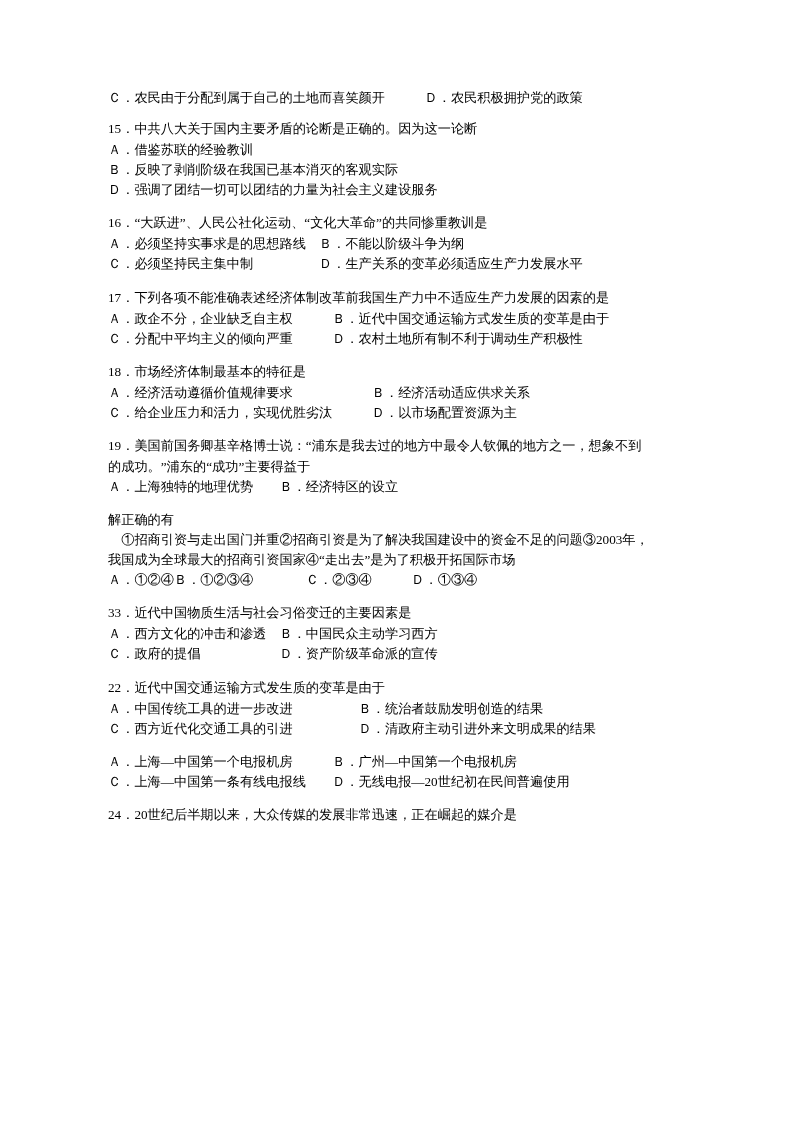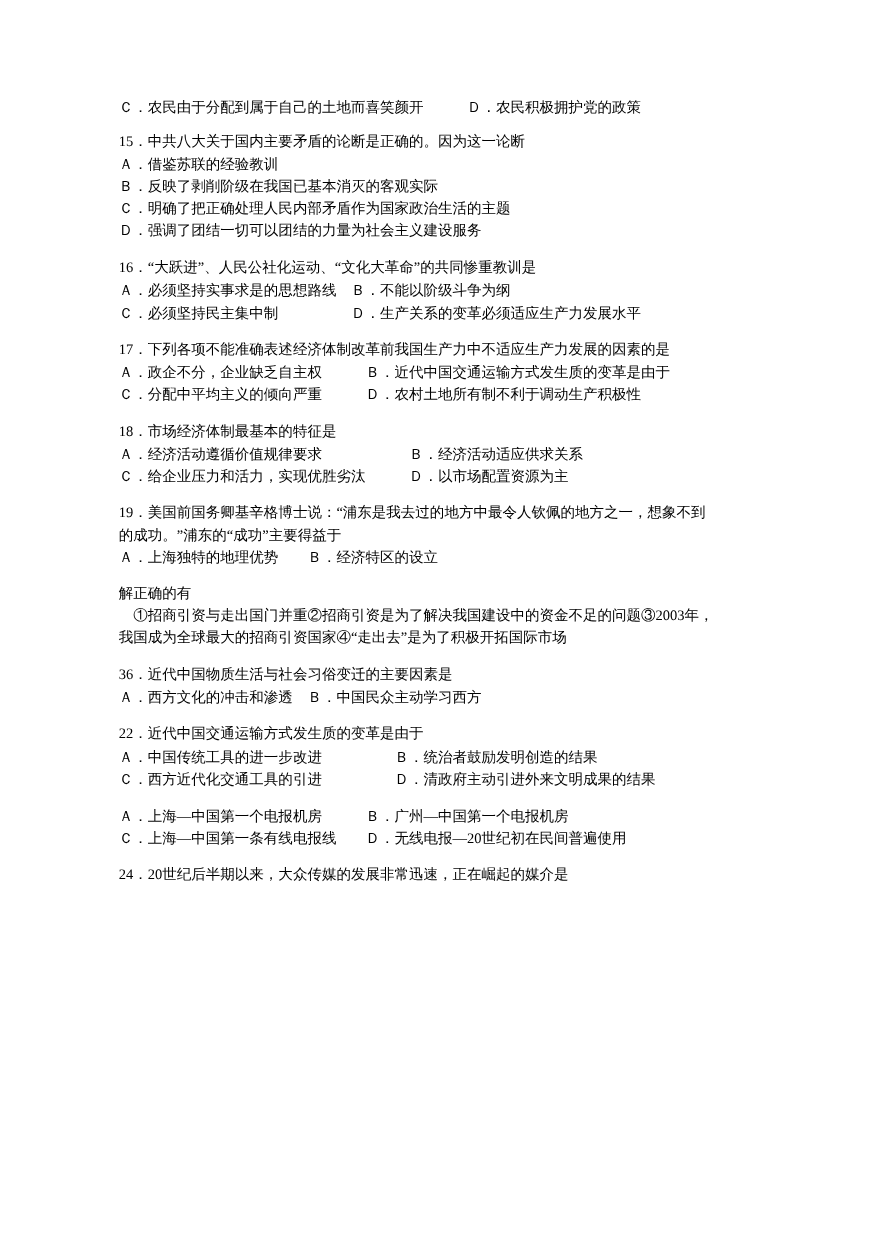--- a/index.html
+++ b/index.html
@@ -50,21 +50,20 @@
 
 <div class="page">
   <div class="doc-body">
 
     <div class="lead-row q-line">Ｃ．农民由于分配到属于自己的土地而喜笑颜开　　　Ｄ．农民积极拥护党的政策</div>
 
     <div class="q-block">
       <div class="q-line q-stem">15．中共八大关于国内主要矛盾的论断是正确的。因为这一论断</div>
       <div class="q-line opt-row">Ａ．借鉴苏联的经验教训</div>
       <div class="q-line opt-row">Ｂ．反映了剥削阶级在我国已基本消灭的客观实际</div>
-      <div class="q-line opt-row">Ｃ．明确了把正确处理人民内部矛盾作为国家政治生活的主题</div>
       <div class="q-line opt-row">Ｄ．强调了团结一切可以团结的力量为社会主义建设服务</div>
     </div>
 
     <div class="q-block">
       <div class="q-line q-stem">16．“大跃进”、人民公社化运动、“文化大革命”的共同惨重教训是</div>
       <div class="q-line opt-row">Ａ．必须坚持实事求是的思想路线　Ｂ．不能以阶级斗争为纲</div>
       <div class="q-line opt-row">Ｃ．必须坚持民主集中制　　　　　Ｄ．生产关系的变革必须适应生产力发展水平</div>
     </div>
 
     <div class="q-block">
@@ -82,25 +81,27 @@
     <div class="q-block">
       <div class="q-line q-stem">19．美国前国务卿基辛格博士说：“浦东是我去过的地方中最令人钦佩的地方之一，想象不到</div>
       <div class="q-line">的成功。”浦东的“成功”主要得益于</div>
       <div class="q-line opt-row">Ａ．上海独特的地理优势　　Ｂ．经济特区的设立</div>
     </div>
 
     <div class="q-block">
       <div class="q-line">解正确的有</div>
       <div class="q-line">　①招商引资与走出国门并重②招商引资是为了解决我国建设中的资金不足的问题③2003年，</div>
       <div class="q-line">我国成为全球最大的招商引资国家④“走出去”是为了积极开拓国际市场</div>
+      <div class="q-line opt-row">Ａ．①②④Ｂ．①②③④　　　　Ｃ．②③④　　　Ｄ．①③④</div>
     </div>
 
     <div class="q-block">
-      <div class="q-line q-stem">36．近代中国物质生活与社会习俗变迁的主要因素是</div>
+      <div class="q-line q-stem">33．近代中国物质生活与社会习俗变迁的主要因素是</div>
       <div class="q-line opt-row">Ａ．西方文化的冲击和渗透　Ｂ．中国民众主动学习西方</div>
+      <div class="q-line opt-row">Ｃ．政府的提倡　　　　　　Ｄ．资产阶级革命派的宣传</div>
     </div>
 
     <div class="q-block">
       <div class="q-line q-stem">22．近代中国交通运输方式发生质的变革是由于</div>
       <div class="q-line opt-row">Ａ．中国传统工具的进一步改进　　　　　Ｂ．统治者鼓励发明创造的结果</div>
       <div class="q-line opt-row">Ｃ．西方近代化交通工具的引进　　　　　Ｄ．清政府主动引进外来文明成果的结果</div>
     </div>
 
     <div class="q-block">
       <div class="q-line opt-row">Ａ．上海—中国第一个电报机房　　　Ｂ．广州—中国第一个电报机房</div>

